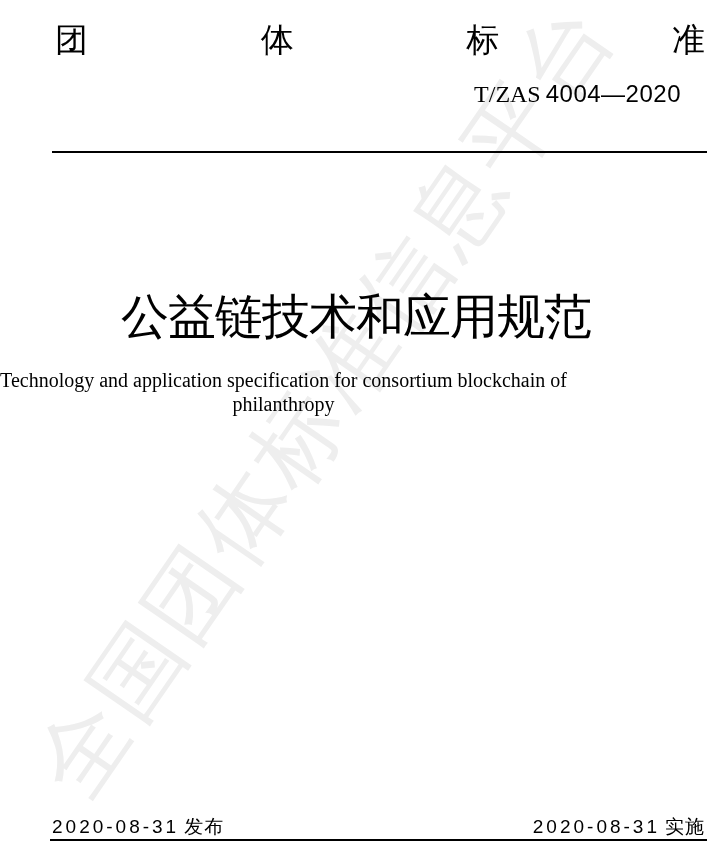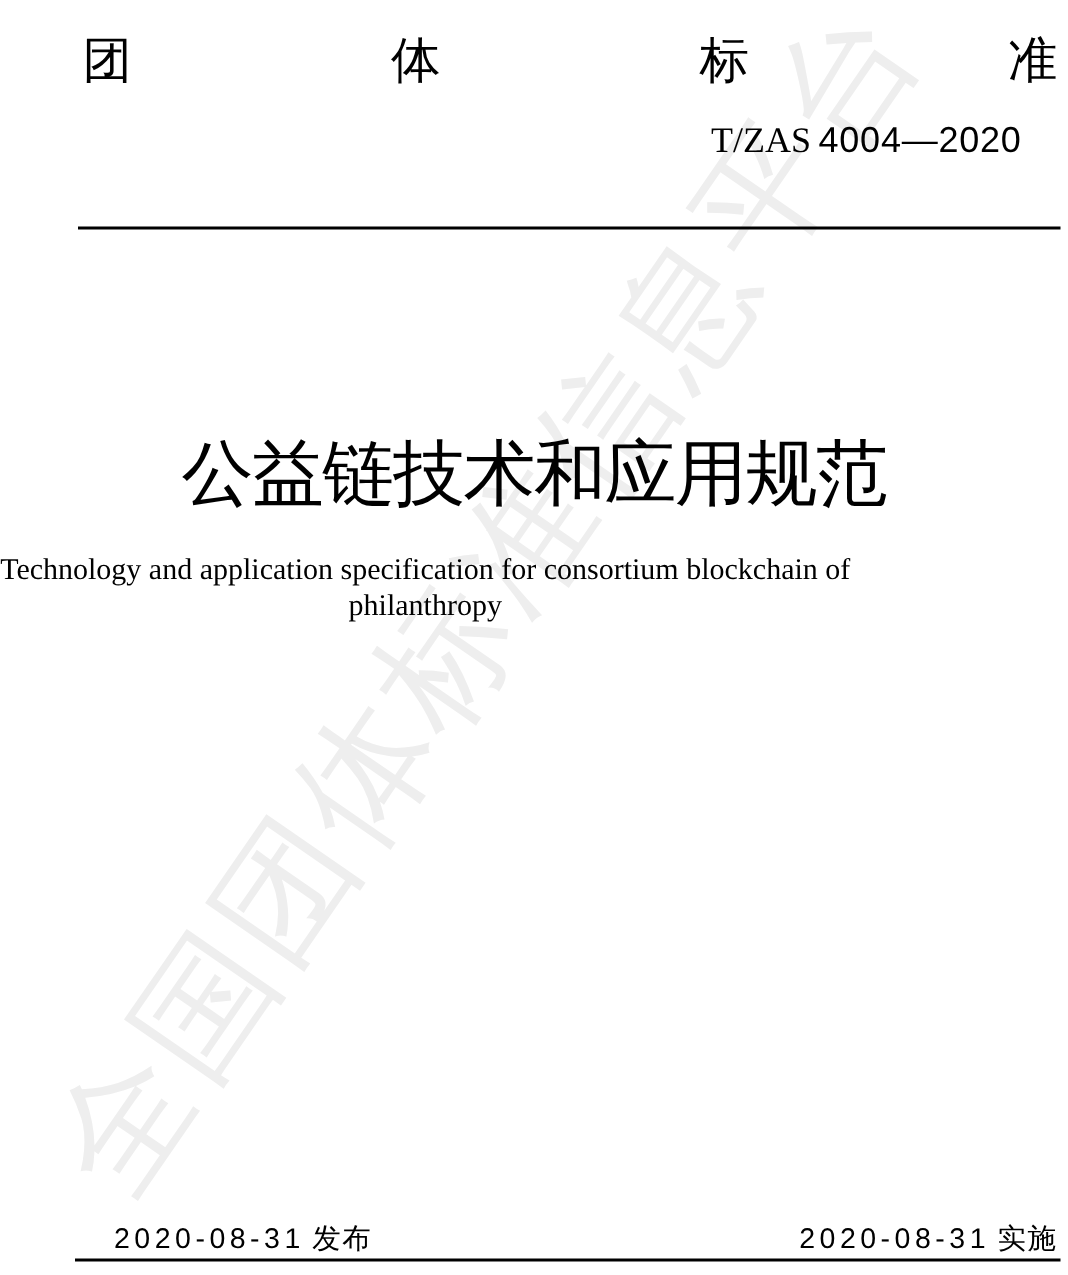--- a/index.html
+++ b/index.html
@@ -98,21 +98,20 @@
     top: 816px;
     font-size: 19px;
     line-height: 22px;
     white-space: nowrap;
   }
   .footer-left  { left: 52px; }
   .footer-right { right: 7px; }
   .date {
     font-family: "Liberation Sans", sans-serif;
     letter-spacing: 3px;
-    margin-left: 24px;
   }
   .date-label {
     margin-left: 5px;
     letter-spacing: 1px;
     text-align: center;
   }
 </style>
 </head>
 <body>
 

